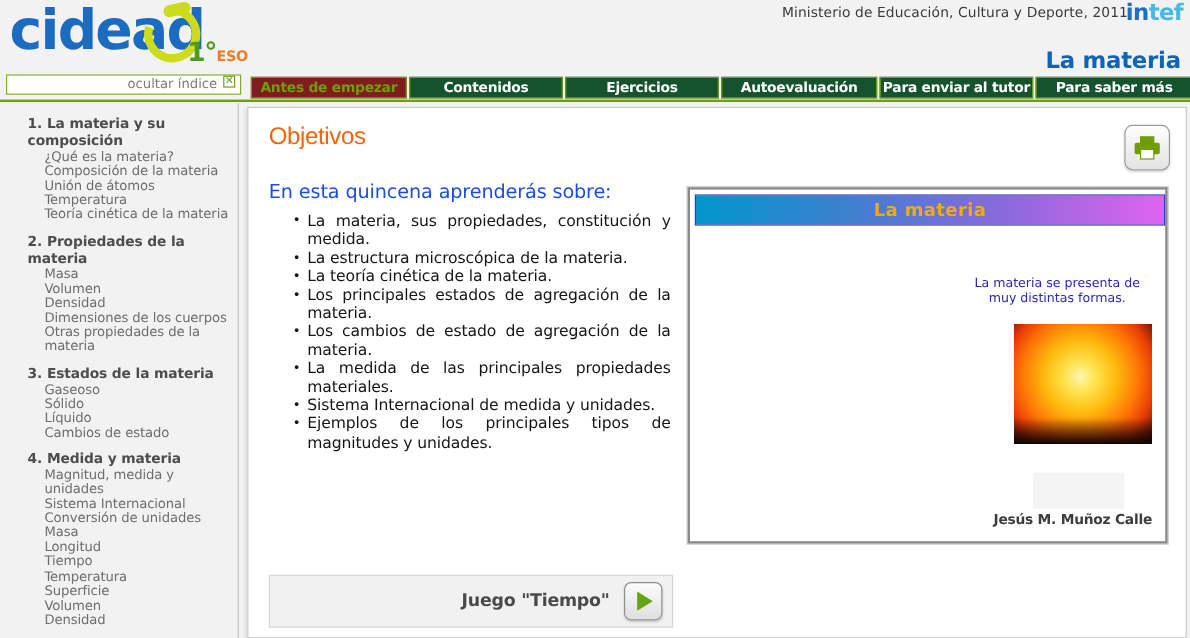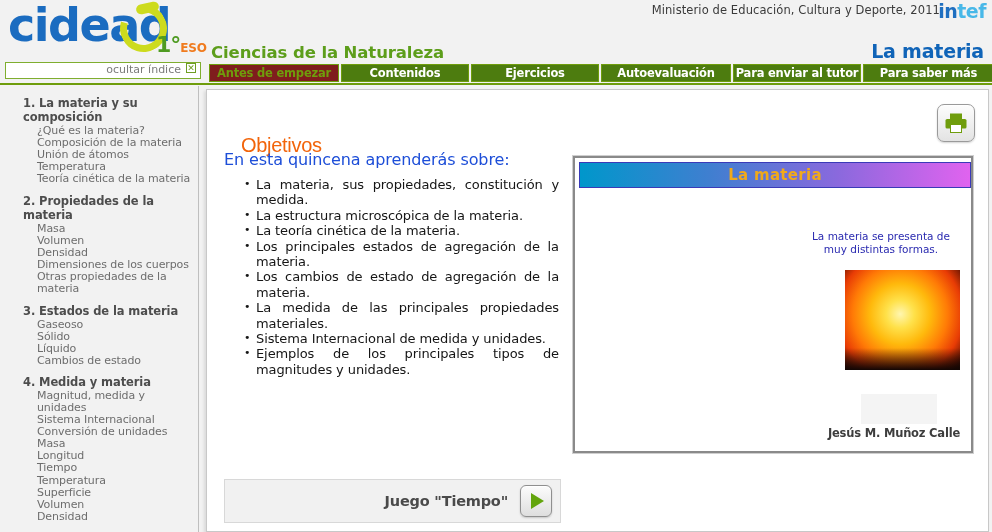--- a/index.html
+++ b/index.html
@@ -131,21 +131,21 @@
   
   .tabbar {
     position: absolute;
     left: 209px; top: 64px;
     height: 18px;
     display: flex;
     gap: 2px;
   }
   .tab {
     height: 18px;
-    background: #4d7c0f;
+    background: #14532d;
     color: #ffffff;
     font-size: 11.5px;
     font-weight: bold;
     display: flex;
     align-items: center;
     justify-content: center;
     padding: 0 9px;
     border: 1px solid #6f9d0c;
     letter-spacing: -0.2px;
     cursor: pointer;
@@ -210,26 +210,25 @@
   .main {
     position: absolute;
     left: 206px; top: 89px;
     width: 783px; height: 443px;
     background: #ffffff;
     border: 1px solid #c8c8c8;
     box-shadow: -2px 2px 3px rgba(0,0,0,0.10);
   }
   .objetivos {
     position: absolute;
-    left: 34px; top: 13px;
+    left: 17px; top: 13px;
     font-size: 20px;
     color: #f2640a;
     letter-spacing: -0.3px;
     font-family: "Liberation Sans", sans-serif;
-    margin-top: 31px;
   }
   .intro {
     position: absolute;
     left: 17px; top: 60px;
     font-size: 16px;
     color: #1d4ed8;
     letter-spacing: -0.1px;
   }
   .bullets {
     position: absolute;
@@ -388,21 +387,20 @@
     <div class="logo-1eso">
       <span class="uno">1°</span><span class="eso">ESO</span>
     </div>
   </div>
 
   <div class="hide-index">
     <span>ocultar índice</span>
     <span class="xbox">✕</span>
   </div>
 
-  <div class="subject-title">Ciencias de la Naturaleza</div>
   <div class="unit-title">La materia</div>
 
   <div class="tabbar">
     <div class="tab active w1">Antes de empezar</div>
     <div class="tab w2">Contenidos</div>
     <div class="tab w3">Ejercicios</div>
     <div class="tab w4">Autoevaluación</div>
     <div class="tab w5">Para enviar al tutor</div>
     <div class="tab w6">Para saber más</div>
   </div>

